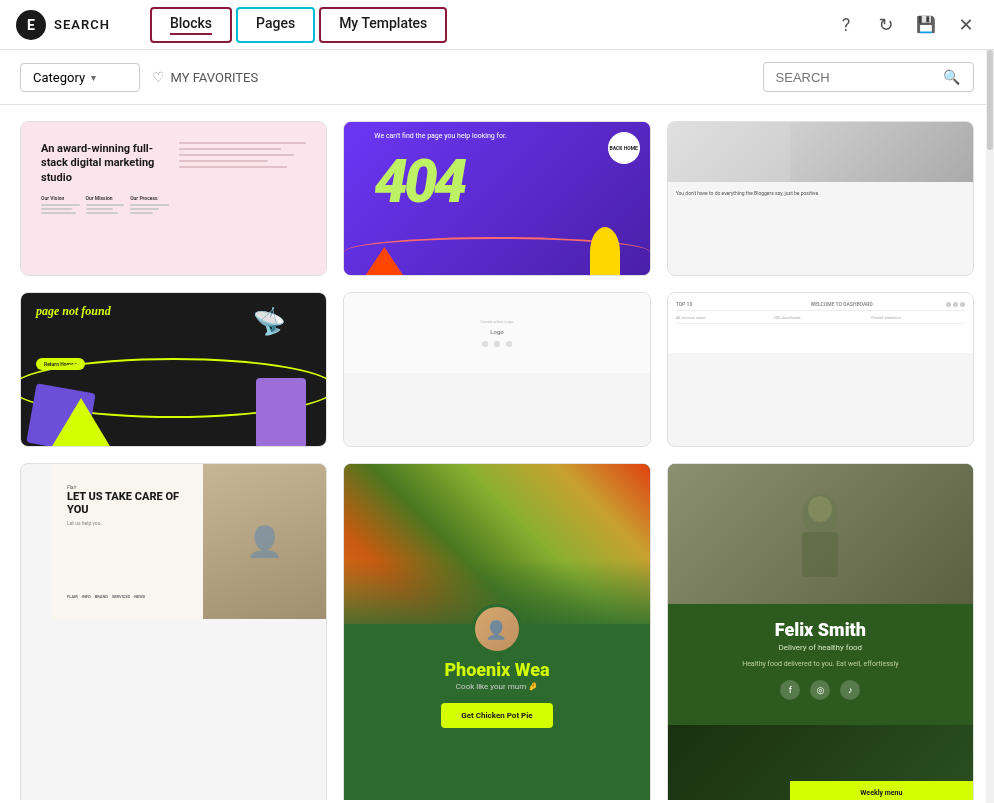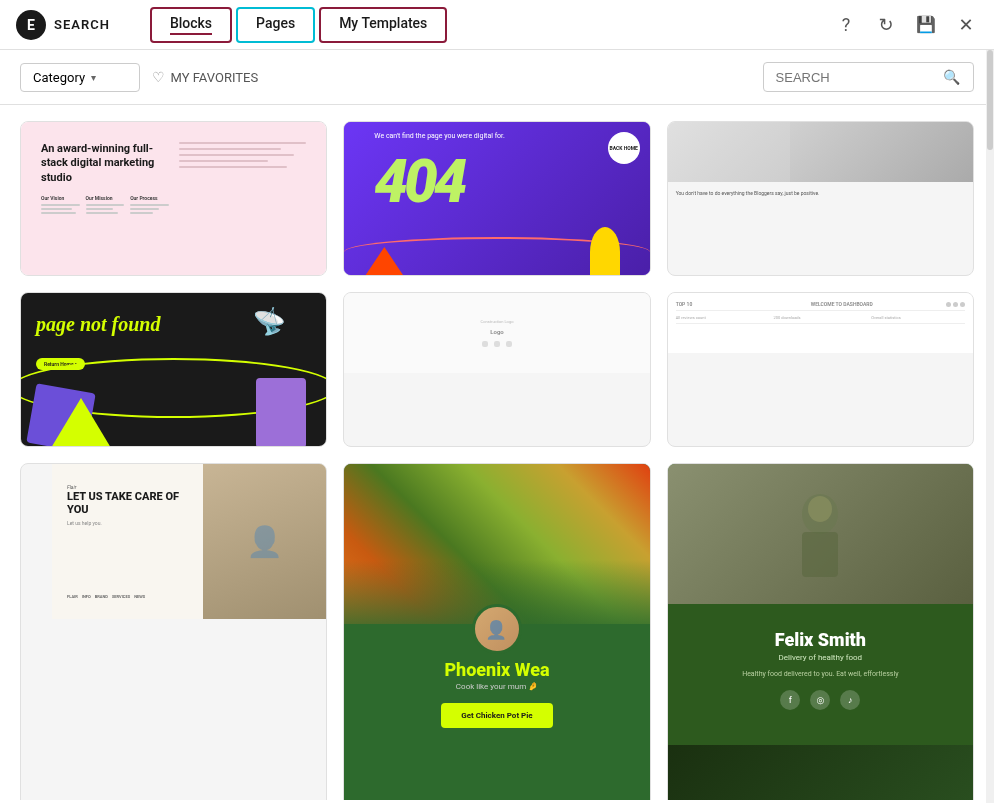--- a/index.html
+++ b/index.html
@@ -346,23 +346,23 @@
 
     
     .card-notfound {
       background: #1a1a1a;
       min-height: 155px;
       position: relative;
       overflow: hidden;
     }
     .card-notfound-title {
       position: absolute;
-      top: 20px;
+      top: 12px;
       left: 15px;
-      font-size: 20px;
+      font-size: 12px;
       font-weight: 800;
       color: #d4ff00;
       font-style: italic;
       font-family: Georgia, serif;
       line-height: 1.1;
     }
     .card-notfound-btn {
       position: absolute;
       top: 65px;
       left: 15px;
@@ -594,21 +594,21 @@
       height: 140px;
       background: linear-gradient(135deg, #8a9070, #5a6040);
       position: relative;
       overflow: hidden;
       display: flex;
       align-items: center;
       justify-content: center;
     }
     .card-felix-dark-bg {
       background: #2d5a1e;
-      padding: 25px;
+      padding: 15px;
       text-align: center;
     }
     .card-felix-name {
       font-size: 18px;
       font-weight: 900;
       color: #fff;
       margin-bottom: 3px;
     }
     .card-felix-sub {
       font-size: 8px;
@@ -783,21 +783,21 @@
           <div class="card-line" style="width:70%; background:#e0c0c8;"></div>
           <div class="card-line" style="width:85%; background:#e0c0c8;"></div>
         </div>
       </div>
     </div>
   </div>
 
   <div class="card" style="min-height:155px;">
     <div class="card-404" style="height:155px;">
       <div class="card-404-bg"></div>
-      <div class="card-404-subtitle">We can't find the page you were digital for.</div>
+      <div class="card-404-subtitle">We can't find the page you help looking for.</div>
       <div class="card-404-text">404</div>
       <div class="card-404-button">
         <span>BACK HOME</span>
       </div>
       <div class="card-404-wave"></div>
       <div class="card-404-shape1"></div>
       <div class="card-404-shape2"></div>
     </div>
   </div>
 

